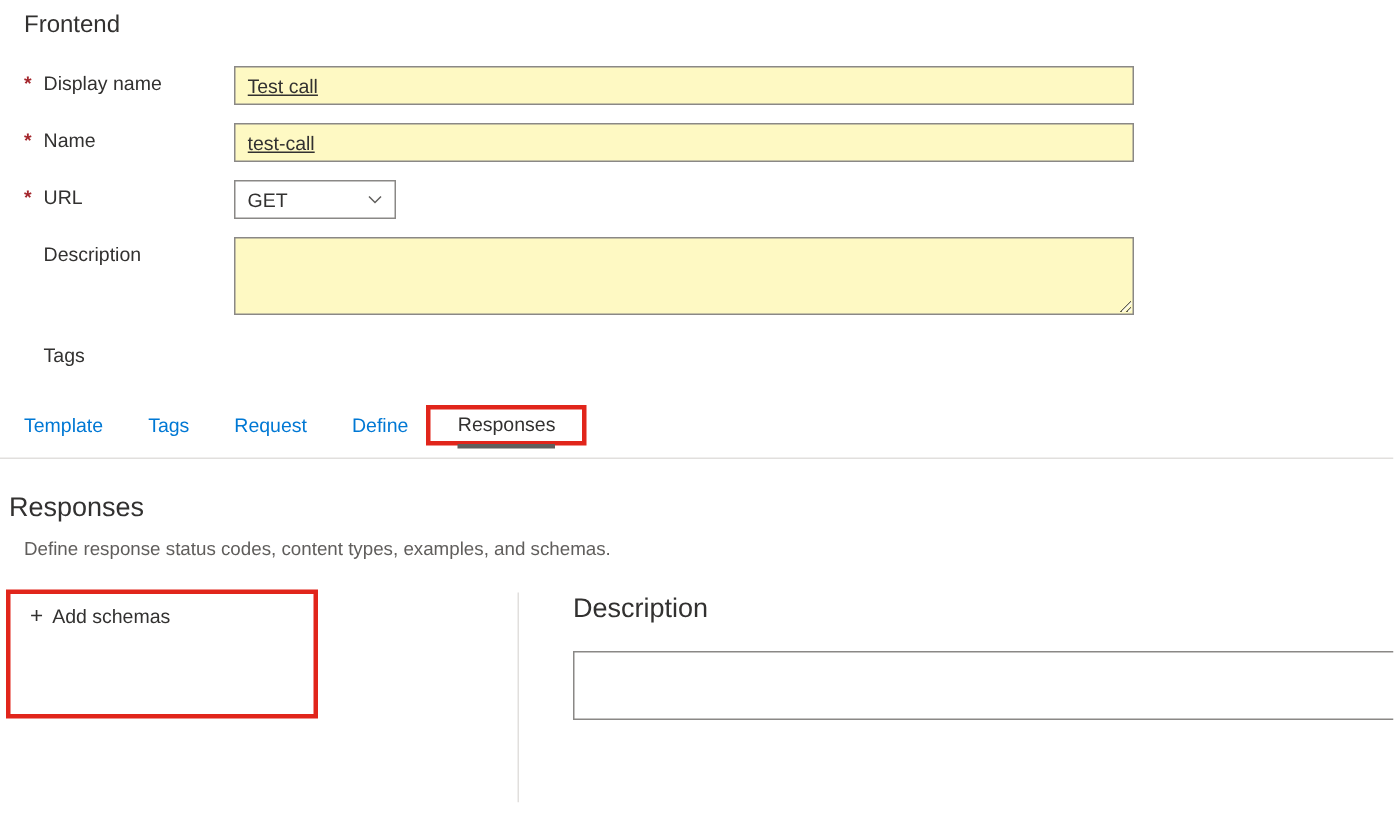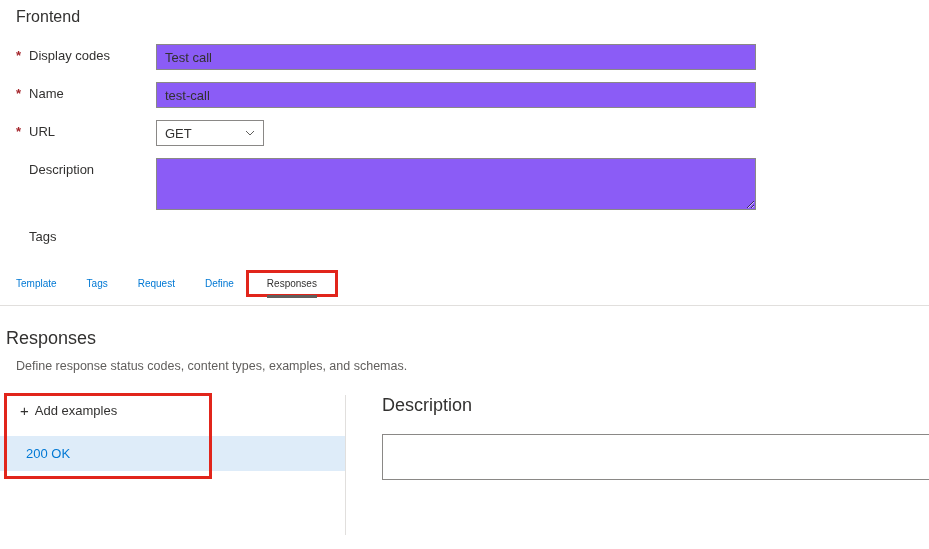--- a/index.html
+++ b/index.html
@@ -37,21 +37,22 @@
     .required-star.hidden { visibility: hidden; }
     .form-label { color: #323130; }
     .form-field-col { flex: 0 0 600px; }
     .text-input, .textarea-input {
       width: 100%;
       border: 1px solid #8a8886;
       padding: 4px 8px;
       font-family: inherit;
       font-size: 13px;
       color: #323130;
-      background: #8b5cf6;
+      background: #fef9c3;
+      text-decoration: underline;
     }
     .text-input { height: 26px; }
     .textarea-input { height: 52px; resize: both; }
     .text-input::placeholder { font-style: italic; color: #605e5c; }
     .url-row { display: flex; gap: 8px; }
     .method-select {
       width: 108px;
       height: 26px;
       border: 1px solid #8a8886;
       padding: 0 8px;
@@ -70,21 +71,21 @@
     .tabs-row {
       display: flex;
       gap: 30px;
       padding: 14px 0 8px 16px;
       border-bottom: 1px solid #e1dfdd;
       align-items: center;
     }
     .tab {
       color: #0078d4;
       cursor: pointer;
-      font-size: 10px;
+      font-size: 13px;
       padding: 4px 0;
     }
     .tab.active {
       color: #323130;
       border-bottom: 3px solid #605e5c;
       padding-bottom: 6px;
     }
     .tab-highlight {
       border: 3px solid #e1251b;
       padding: 2px 18px 4px 18px;
@@ -163,21 +164,21 @@
     }
   </style>
 </head>
 <body>
 
 <h1 class="page-title">Frontend</h1>
 
 <div class="form-row">
   <div class="form-label-col">
     <span class="required-star">*</span>
-    <span class="form-label">Display codes</span>
+    <span class="form-label">Display name</span>
   </div>
   <div class="form-field-col">
     <input class="text-input" type="text" value="Test call" style="">
   </div>
 </div>
 
 <div class="form-row">
   <div class="form-label-col">
     <span class="required-star">*</span>
     <span class="form-label">Name</span>
@@ -232,21 +233,20 @@
 </div>
 
 <h2 class="section-title">Responses</h2>
 <p class="section-subtitle">Define response status codes, content types, examples, and schemas.</p>
 
 <div class="responses-layout">
   <div class="responses-left">
     <div class="red-box"></div>
     <div class="add-response">
       <span class="plus-icon">+</span>
-      <span>Add examples</span>
+      <span>Add schemas</span>
     </div>
-    <div class="response-item">200 OK</div>
   </div>
   <div class="responses-right">
     <h3 class="desc-title">Description</h3>
     <textarea class="desc-textarea" style=""></textarea>
   </div>
 </div>
 
 </body></html>

